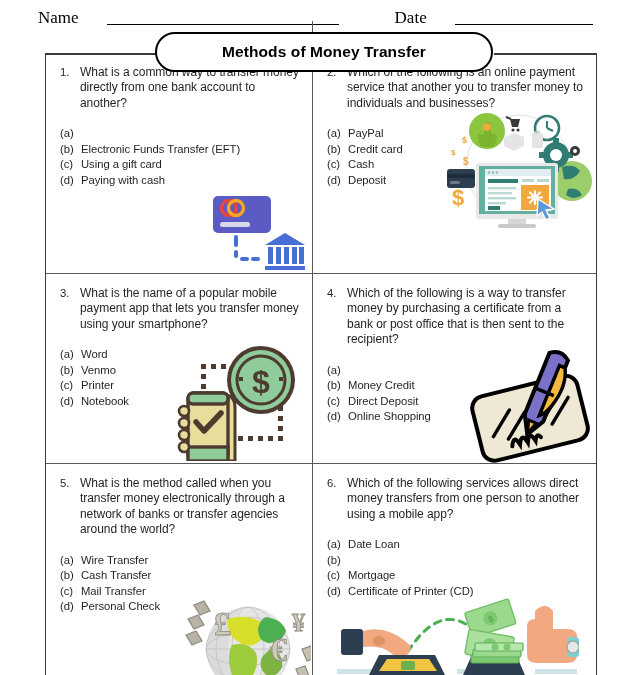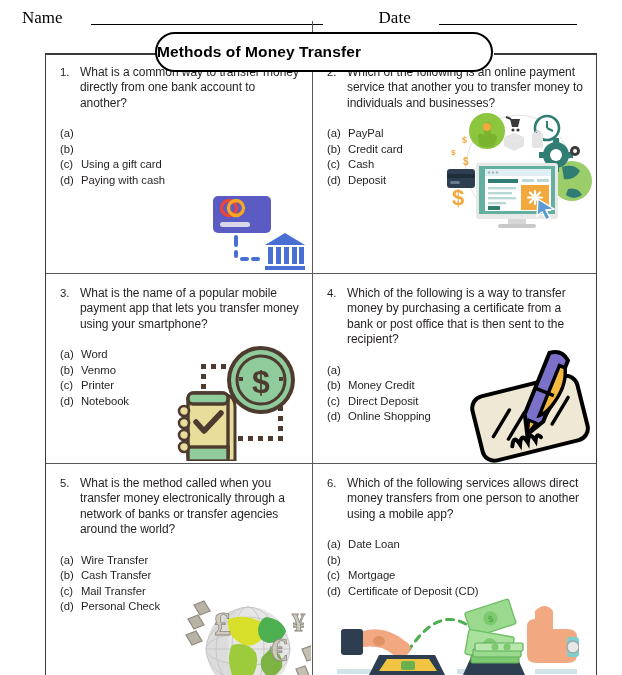--- a/index.html
+++ b/index.html
@@ -17,21 +17,21 @@
   }
 
   
   .header-row {
     position: absolute;
     left: 0; top: 0;
     width: 622px;
     height: 26px;
     display: flex;
     align-items: flex-end;
-    padding-left: 22px;
+    padding-left: 38px;
     box-sizing: border-box;
     gap: 22px;
   }
   .hdr-label {
     font-family: "Liberation Serif", serif;
     font-size: 17px;
     line-height: 17px;
     color: #000;
     white-space: nowrap;
   }
@@ -64,21 +64,21 @@
     position: absolute;
     left: 155px;
     top: 0px;
     width: 338px;
     height: 40px;
     border: 2.1px solid #000;
     border-radius: 21px;
     background: #ffffff;
     display: flex;
     align-items: center;
-    justify-content: flex-start;
+    justify-content: center;
     box-sizing: border-box;
     z-index: 3;
   }
   .title-pill span {
     font-family: "Liberation Sans", sans-serif;
     font-weight: bold;
     font-size: 15.5px;
     letter-spacing: 0.1px;
     color: #000;
     white-space: nowrap;
@@ -230,20 +230,21 @@
       <div class="q-head">
         <span class="q-num">1.</span>
         <span class="q-text">What is a common way to transfer money directly from one bank account to another?</span>
       </div>
       <div class="choices">
         <div class="choice">
           <span class="choice-key">(a)</span>
         </div>
         <div class="choice">
           <span class="choice-key">(b)</span>
+          <span>Electronic Funds Transfer (EFT)</span>
         </div>
         <div class="choice">
           <span class="choice-key">(c)</span>
           <span>Using a gift card</span>
         </div>
         <div class="choice">
           <span class="choice-key">(d)</span>
           <span>Paying with cash</span>
         </div>
       </div>
@@ -551,21 +552,21 @@
         </div>
         <div class="choice">
           <span class="choice-key">(b)</span>
         </div>
         <div class="choice">
           <span class="choice-key">(c)</span>
           <span>Mortgage</span>
         </div>
         <div class="choice">
           <span class="choice-key">(d)</span>
-          <span>Certificate of Deposit (CD)</span>
+          <span>Certificate of Printer (CD)</span>
         </div>
       </div>
 
       <svg class="art art-q6" viewBox="0 0 250 86">
         <path d="M72 70 Q110 2 148 40" fill="none" stroke="#4caf50" stroke-width="3" stroke-dasharray="7 6" stroke-linecap="round"></path>
         <rect x="8" y="76" width="52" height="5" fill="#cfe3e8"></rect>
         <rect x="128" y="76" width="58" height="5" fill="#cfe3e8"></rect>
         <rect x="206" y="76" width="42" height="5" fill="#cfe3e8"></rect>
 
         <rect x="12" y="36" width="22" height="26" rx="3" fill="#2c3e50"></rect>

